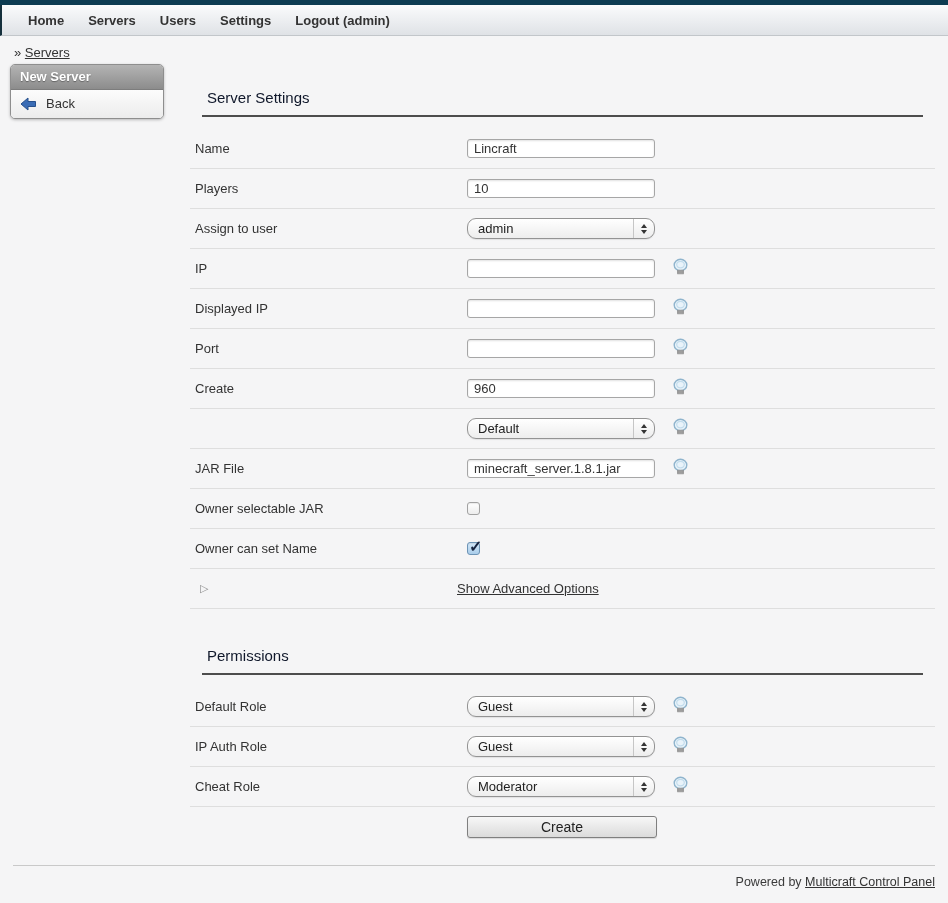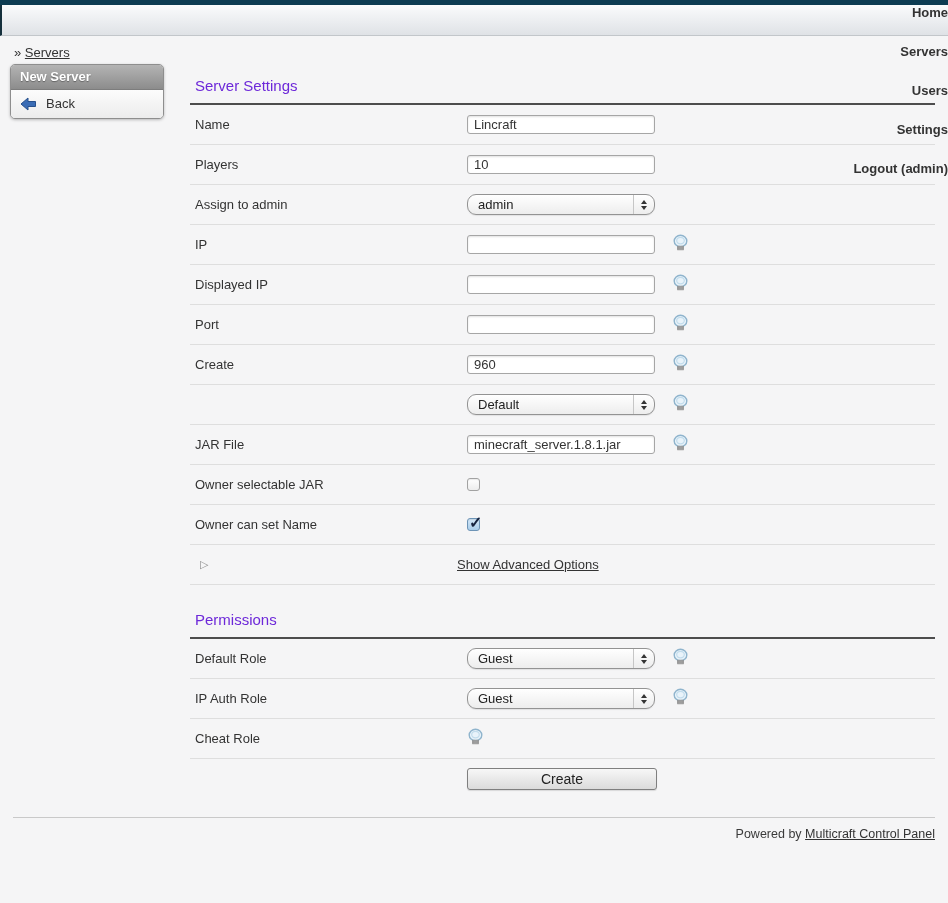--- a/index.html
+++ b/index.html
@@ -11,22 +11,22 @@
     font-size:13px; color:#333;
   }
   
   .top-strip { height:5px; background:#0d3c52; }
   
   .navbar {
     height:31px;
     background:linear-gradient(#fafbfc,#dfe2e6);
     border-bottom:1px solid #c2c6ca;
     border-left:2px solid #15303c;
-    display:flex; align-items:flex-end;
-    padding-left:26px; gap:24px;flex-direction:column;
+    display:flex; align-items:center;
+    padding-left:26px; gap:24px;
   }
   .nav-item { font-weight:bold; color:#333; cursor:pointer; white-space:nowrap; }
   
   .breadcrumb { padding:9px 0 4px 14px; color:#333; }
   .breadcrumb a, .link { color:#333; text-decoration:underline; cursor:pointer; }
   
   .sidebar {
     position:absolute; left:10px; top:64px; width:154px;
     border:1px solid #8e8e8e; border-radius:5px;
     background:#f2f2f2;
@@ -43,22 +43,22 @@
   .sidebar-back {
     display:flex; align-items:center; gap:9px;
     padding:6px 9px 7px;
     background:linear-gradient(#fcfcfc,#ececec);
     border-radius:0 0 4px 4px;
     cursor:pointer;
   }
   
   .main { margin:0 13px 0 190px; }
   .section-heading {
-    font-size:15px; color:#6d28d9; font-weight:normal;
-    margin:0; padding:13px 5px 9px;
+    font-size:15px; color:#0f172a; font-weight:normal;
+    margin:12px; padding:13px 5px 9px;
     border-bottom:2px solid #4d4d4d;
   }
   .section-heading.permissions { padding-top:26px; }
   .form-row {
     display:flex; align-items:center;
     min-height:40px;
     border-bottom:1px solid #dedede;
   }
   .form-row.no-border { border-bottom:none; }
   .row-label { width:277px; padding-left:5px; color:#333; }
@@ -167,21 +167,21 @@
   </div>
 
   <div class="form-row">
     <div class="row-label">Players</div>
     <div class="row-field">
       <input class="text-input" type="text" value="10" style="">
     </div>
   </div>
 
   <div class="form-row">
-    <div class="row-label">Assign to admin</div>
+    <div class="row-label">Assign to user</div>
     <div class="row-field">
       <div class="select">
         <span class="sel-text">admin</span>
         <span class="arrows">
             <span class="tri-up"></span>
             <span class="tri-down"></span>
           </span>
       </div>
     </div>
   </div>
@@ -343,20 +343,29 @@
         <ellipse cx="8.5" cy="7" rx="6.3" ry="5.8" fill="#e9f3fa" stroke="#8fb4cd" stroke-width="1.4"></ellipse>
         <ellipse cx="8.5" cy="6.6" rx="3.8" ry="3.3" fill="none" stroke="#c2dcec" stroke-width="1.2"></ellipse>
         <rect x="5.7" y="12.2" width="5.6" height="3.6" fill="#bdbdbd" stroke="#878787" stroke-width="0.8"></rect>
         <line x1="5.7" y1="14" x2="11.3" y2="14" stroke="#6f6f6f" stroke-width="0.8"></line>
       </svg>
     </span>
   </div>
 
   <div class="form-row">
     <div class="row-label">Cheat Role</div>
+    <div class="row-field">
+      <div class="select">
+        <span class="sel-text">Moderator</span>
+        <span class="arrows">
+            <span class="tri-up"></span>
+            <span class="tri-down"></span>
+          </span>
+      </div>
+    </div>
     <span class="bulb">
       <svg width="17" height="18" viewBox="0 0 17 18">
         <ellipse cx="8.5" cy="7" rx="6.3" ry="5.8" fill="#e9f3fa" stroke="#8fb4cd" stroke-width="1.4"></ellipse>
         <ellipse cx="8.5" cy="6.6" rx="3.8" ry="3.3" fill="none" stroke="#c2dcec" stroke-width="1.2"></ellipse>
         <rect x="5.7" y="12.2" width="5.6" height="3.6" fill="#bdbdbd" stroke="#878787" stroke-width="0.8"></rect>
         <line x1="5.7" y1="14" x2="11.3" y2="14" stroke="#6f6f6f" stroke-width="0.8"></line>
       </svg>
     </span>
   </div>
 

